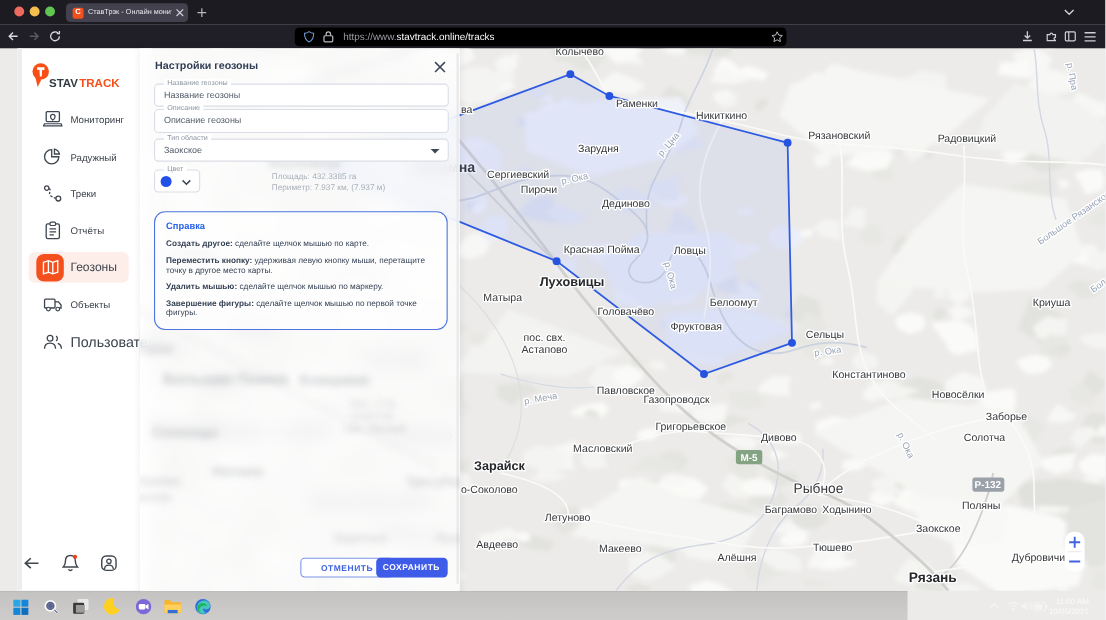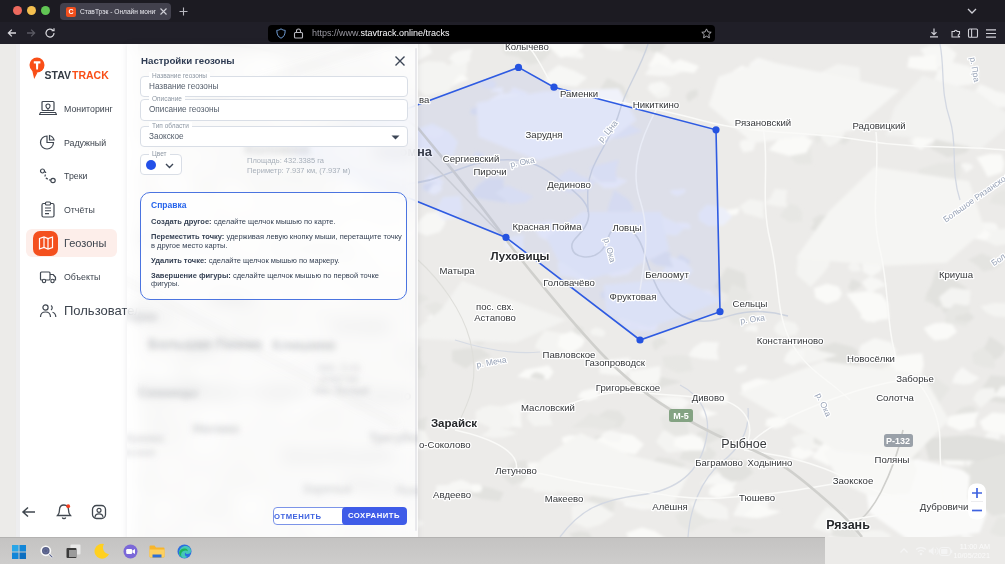--- a/index.html
+++ b/index.html
@@ -754,25 +754,25 @@
       <div class="abs" style="left:22px;top:106px;font-size:6.5px;line-height:8px;color:#8d97a3;background:#fff;padding:0 3px;">Цвет</div>
       <div class="abs" style="left:19px;top:116px;width:10px;height:10px;border-radius:50%;background:#2350e8;"></div>
       <svg class="abs" style="left:38px;top:119px" width="9" height="6" viewBox="0 0 9 6">
         <path d="M1 1 L4.5 4.5 L8 1" stroke="#3c4656" stroke-width="1.4" fill="none"></path>
       </svg>
       <div class="abs" style="left:120px;top:112px;width:160px;text-align:left;font-size:7.5px;line-height:9.5px;color:#a8b0ba;">Площадь: 432.3385 га<br>Периметр: 7.937 км, (7.937 м)</div>
       <div class="abs" style="left:13px;top:148px;width:267px;height:108px;border:1px solid #4b74e0;border-radius:10px;background:rgba(255,255,255,0.65);"></div>
       <div class="abs" style="left:24px;top:156px;font-size:8.5px;font-weight:bold;color:#2563eb;">Справка</div>
       <div class="abs" style="left:24px;top:174px;width:253px;font-size:7.5px;line-height:8.6px;color:#333f52;">
 <div style="margin-bottom:6.5px;"><b>Создать другое:</b> сделайте щелчок мышью по карте.</div>
-<div style="margin-bottom:6.5px;"><b>Переместить точку:</b> удерживая левую кнопку мыши, перетащите точку в другое место карты.</div>
-<div style="margin-bottom:6.5px;"><b>Удалить точке:</b> сделайте щелчок мышью по маркеру.</div>
+<div style="margin-bottom:6.5px;"><b>Переместить кнопку:</b> удерживая левую кнопку мыши, перетащите точку в другое место карты.</div>
+<div style="margin-bottom:6.5px;"><b>Удалить мышью:</b> сделайте щелчок мышью по маркеру.</div>
 <div><b>Завершение фигуры:</b> сделайте щелчок мышью по первой точке фигуры.</div>
 </div>
-      <div class="abs" style="left:146px;top:462.5px;width:85px;height:18px;border:1px solid #7c94e8;border-radius:4px;background:#fff;color:#3f63e0;font-size:7.7px;font-weight:bold;letter-spacing:0.5px;text-align:left;line-height:17px;">ОТМЕНИТЬ</div>
+      <div class="abs" style="left:146px;top:462.5px;width:85px;height:18px;border:1px solid #7c94e8;border-radius:4px;background:#fff;color:#3f63e0;font-size:7.7px;font-weight:bold;letter-spacing:0.5px;text-align:center;line-height:17px;">ОТМЕНИТЬ</div>
       <div class="abs" style="left:214.5px;top:462.5px;width:65px;height:18px;border-radius:4px;background:#3f5ce8;color:#ffffff;font-size:7.7px;font-weight:bold;letter-spacing:0.5px;text-align:center;line-height:18px;">СОХРАНИТЬ</div>
     </div>
 
 <div class="abs" style="left:0;top:537px;width:825px;height:27px;background:linear-gradient(#c4c3c2,#cecdcc);border-top:1px solid #b3b2b1;">
 
   <svg class="abs" style="left:12px;top:7px" width="14" height="14" viewBox="0 0 14 14">
         <rect x="0" y="0" width="6.5" height="6.5" fill="#29a6e8"></rect>
         <rect x="7.5" y="0" width="6.5" height="6.5" fill="#1286d8"></rect>
         <rect x="0" y="7.5" width="6.5" height="6.5" fill="#1286d8"></rect>
         <rect x="7.5" y="7.5" width="6.5" height="6.5" fill="#0d6fc0"></rect>

